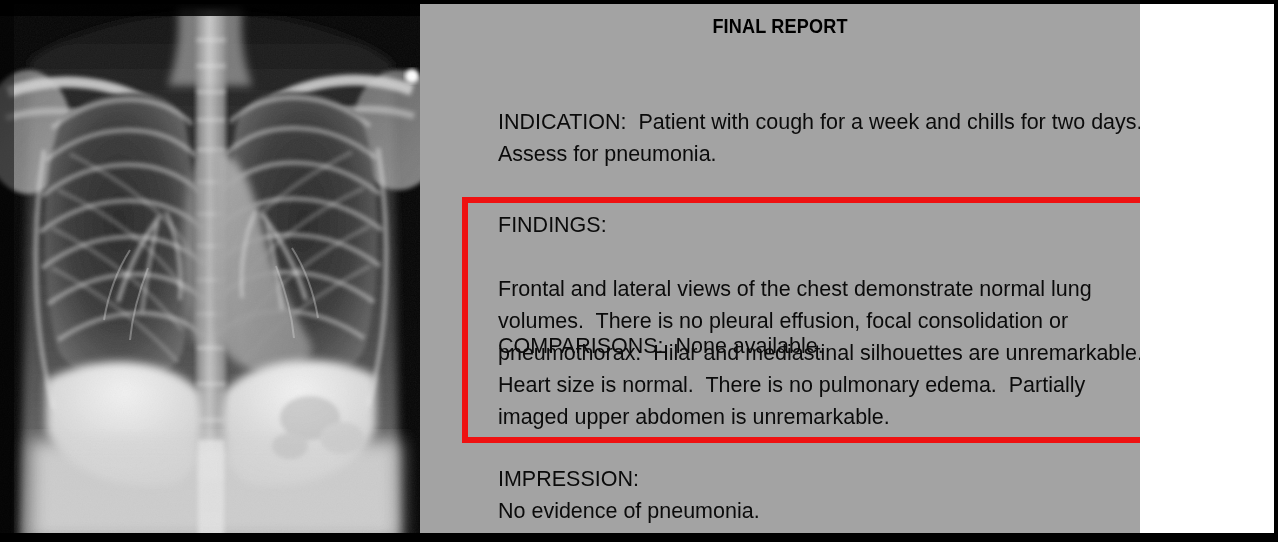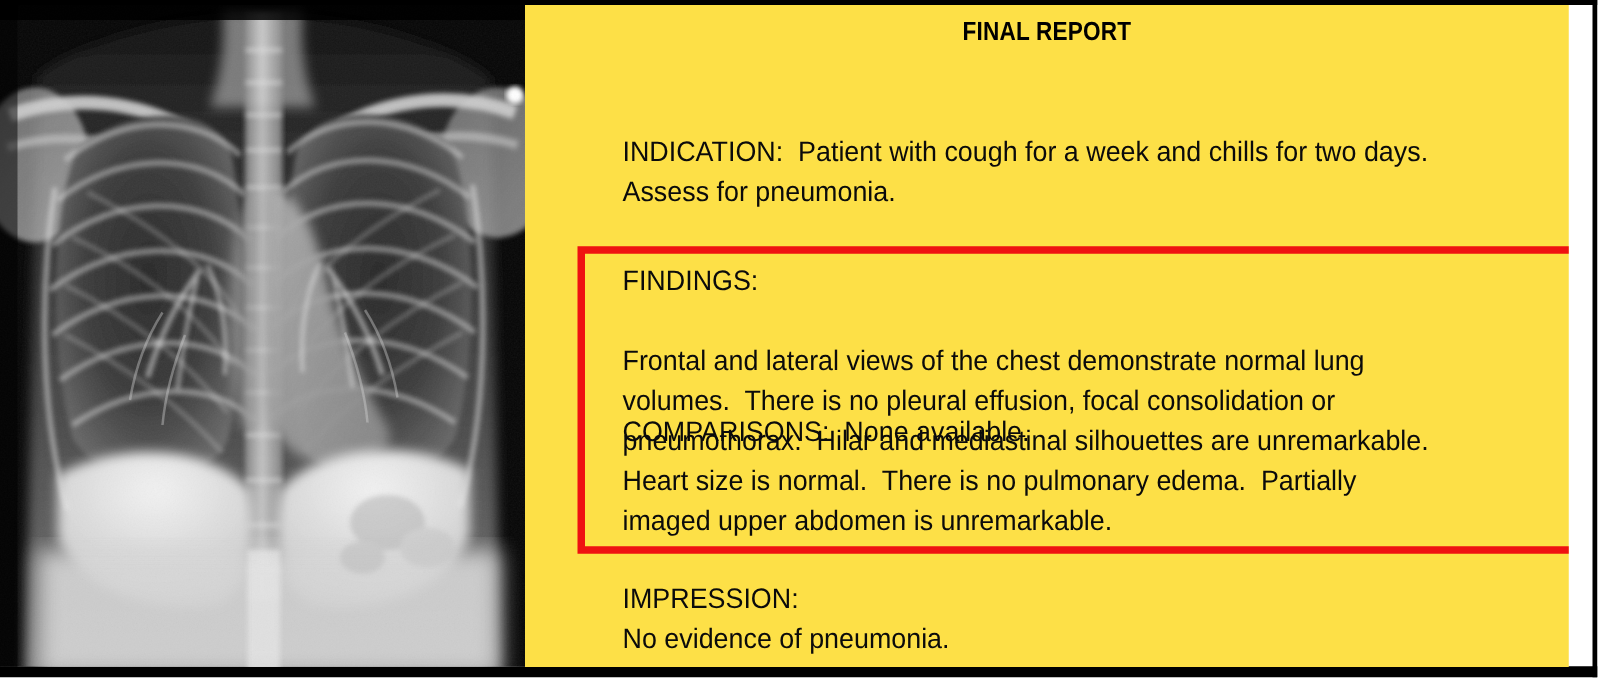--- a/index.html
+++ b/index.html
@@ -32,23 +32,23 @@
     background: #000000;
     overflow: hidden;
   }
   #xray-panel svg { display: block; width: 420px; height: 542px; }
 
   
   #report-panel {
     position: absolute;
     left: 420px;
     top: -4px;
-    width: 835px;
+    width: 720px;
     height: 542px;
-    background: #fde047;
+    background: #a3a3a3;
     overflow: hidden;
   }
   .report-title {
     position: absolute;
     left: 0; right: 0;
     top: 14px;
     text-align: center;
     font-family: "Liberation Sans", sans-serif;
     font-weight: bold;
     font-size: 21px;

